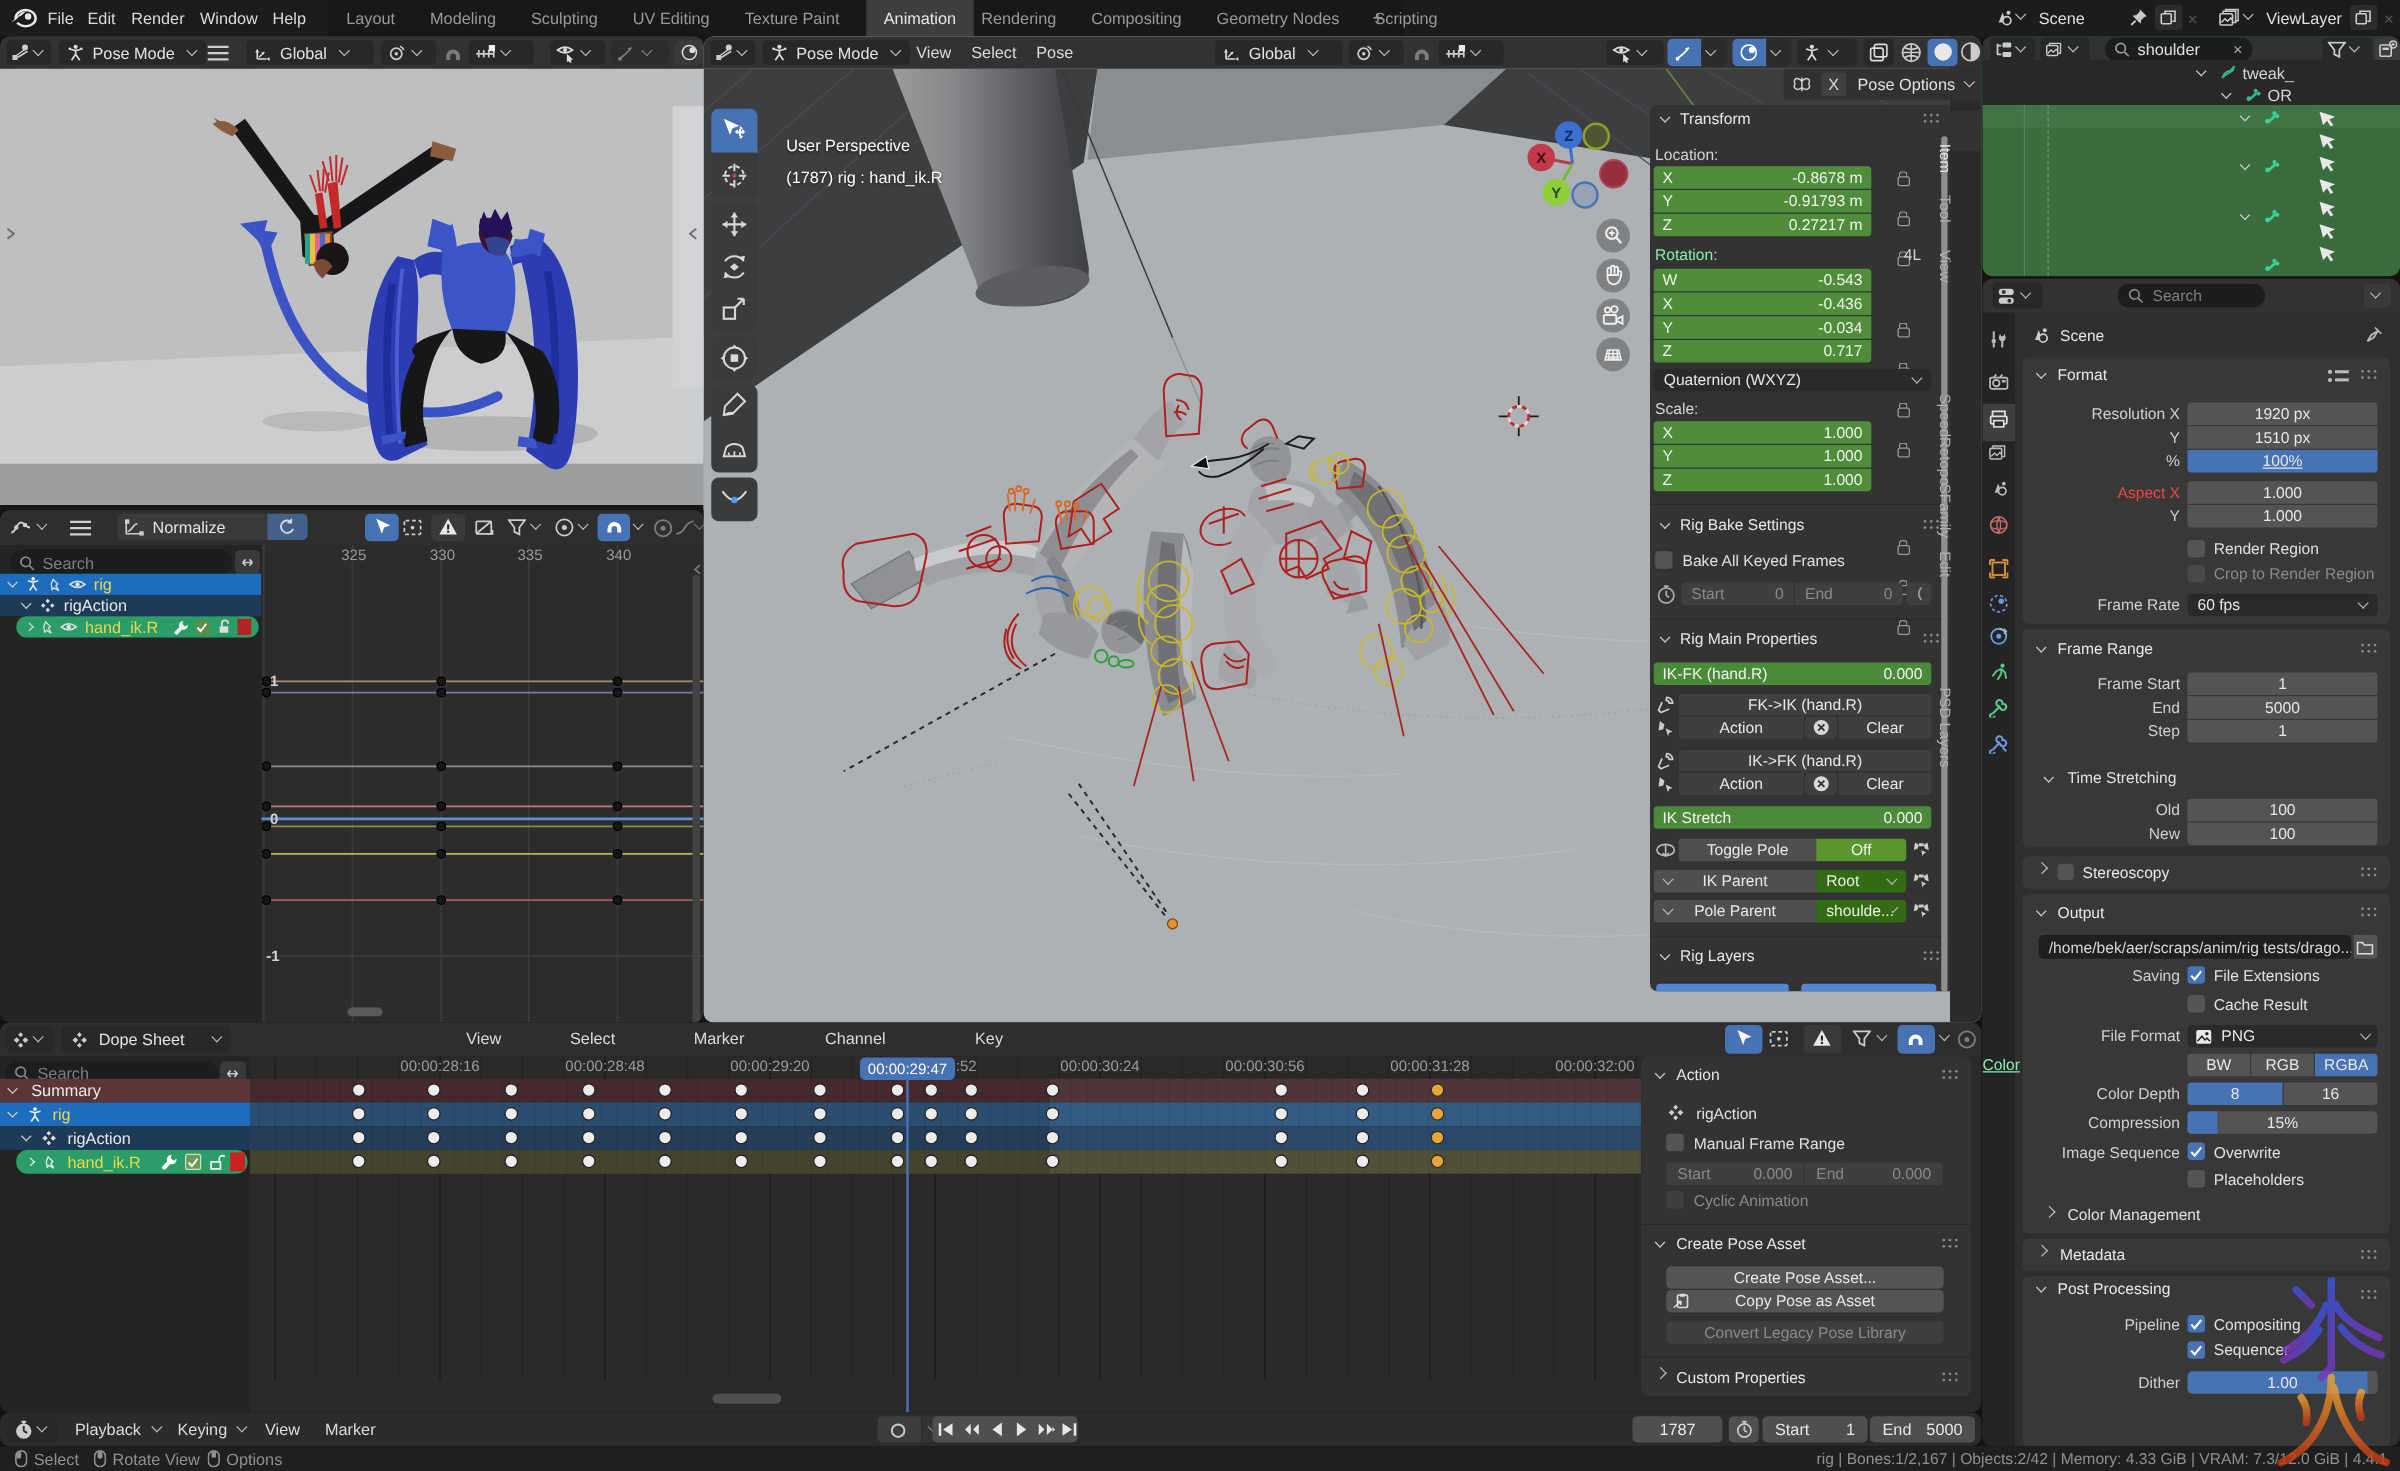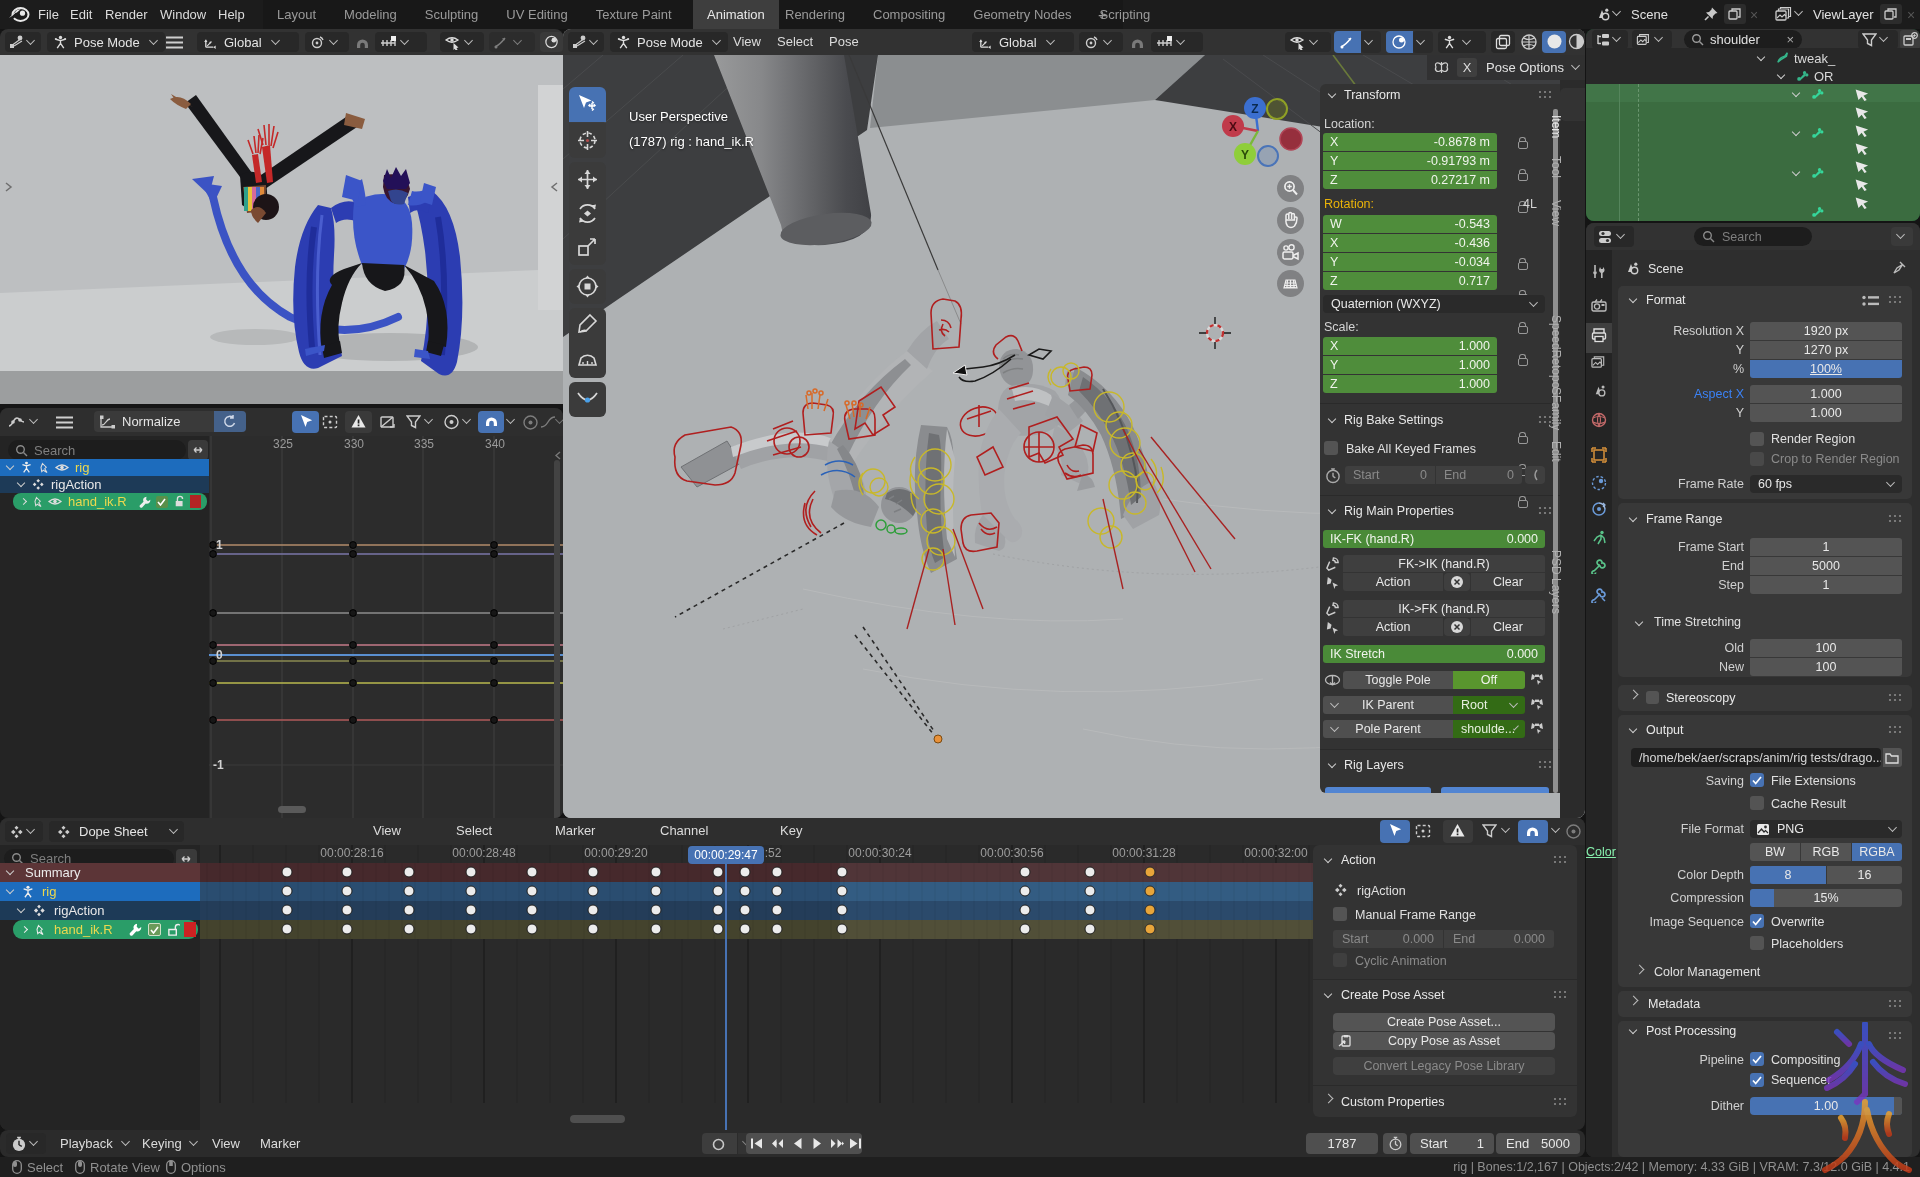--- a/index.html
+++ b/index.html
@@ -718,21 +718,21 @@
           <span>Y</span>
           <span style="margin-left:auto;">-0.91793 m</span>
         </div>
       <div class="gbtn abs" style="left:3px;top:87px;width:174px;border-radius:0 0 3px 3px;">
           <span>Z</span>
           <span style="margin-left:auto;">0.27217 m</span>
         </div>
       <div class="lock abs" style="left:198px;top:52px;"></div>
       <div class="lock abs" style="left:198px;top:71px;"></div>
       <div class="lock abs" style="left:198px;top:90px;"></div>
-      <div class="abs" style="left:4px;top:113px;color:#eab308;">Rotation:</div>
+      <div class="abs" style="left:4px;top:113px;color:#86efac;">Rotation:</div>
       <div class="abs" style="left:203px;top:113px;color:#d4d4d4;">4L</div>
       <div class="gbtn abs" style="left:3px;top:131px;width:174px;border-radius:3px 3px 0 0;">
           <span>W</span>
           <span style="margin-left:auto;">-0.543</span>
         </div>
       <div class="gbtn abs" style="left:3px;top:150px;width:174px;border-radius:0;">
           <span>X</span>
           <span style="margin-left:auto;">-0.436</span>
         </div>
       <div class="gbtn abs" style="left:3px;top:169px;width:174px;border-radius:0;">
@@ -1226,24 +1226,24 @@
           <circle cx="7" cy="2" r="1.1"></circle>
           <circle cx="12" cy="2" r="1.1"></circle>
           <circle cx="2" cy="7" r="1.1"></circle>
           <circle cx="7" cy="7" r="1.1"></circle>
           <circle cx="12" cy="7" r="1.1"></circle>
         </g>
       </svg>
     <div class="abs" style="left:0px;top:101px;width:158px;text-align:right;color:#d0d0d0;">Resolution X</div>
     <div class="abs field" style="left:164px;top:99px;width:152px;height:18px;background:#545454;border-radius:3px 3px 0 0;">1920 px</div>
     <div class="abs" style="left:0px;top:120px;width:158px;text-align:right;color:#d0d0d0;">Y</div>
-    <div class="abs field" style="left:164px;top:118px;width:152px;height:18px;background:#545454;border-radius:0;">1270 px</div>
+    <div class="abs field" style="left:164px;top:118px;width:152px;height:18px;background:#545454;border-radius:0;">1510 px</div>
     <div class="abs" style="left:0px;top:139px;width:158px;text-align:right;color:#d0d0d0;">%</div>
     <div class="abs field" style="left:164px;top:137px;width:152px;height:18px;background:#4772b3;border-radius:0 0 3px 3px;text-decoration:underline;">100%</div>
-    <div class="abs" style="left:0px;top:164px;width:158px;text-align:right;color:#3b82f6;">Aspect X</div>
+    <div class="abs" style="left:0px;top:164px;width:158px;text-align:right;color:#ef4444;">Aspect X</div>
     <div class="abs field" style="left:164px;top:162px;width:152px;height:18px;background:#545454;border-radius:3px 3px 0 0;">1.000</div>
     <div class="abs" style="left:0px;top:183px;width:158px;text-align:right;color:#d0d0d0;">Y</div>
     <div class="abs field" style="left:164px;top:181px;width:152px;height:18px;background:#545454;border-radius:0 0 3px 3px;">1.000</div>
     <div class="abs" style="left:164px;top:209px;width:14px;height:14px;background:#545454;border-radius:3px;"></div>
     <div class="abs" style="left:185px;top:209px;color:#e0e0e0;">Render Region</div>
     <div class="abs" style="left:164px;top:229px;width:14px;height:14px;background:#494949;border-radius:3px;"></div>
     <div class="abs" style="left:185px;top:229px;color:#8a8a8a;">Crop to Render Region</div>
     <div class="abs" style="left:0px;top:254px;width:158px;text-align:right;color:#d0d0d0;">Frame Rate</div>
     <div class="abs field" style="left:164px;top:252px;width:152px;height:18px;background:#2a2a2a;justify-content:flex-start;padding:0 8px;">60 fps<span class="chev" style="margin-left:auto;"></span></div>
 

